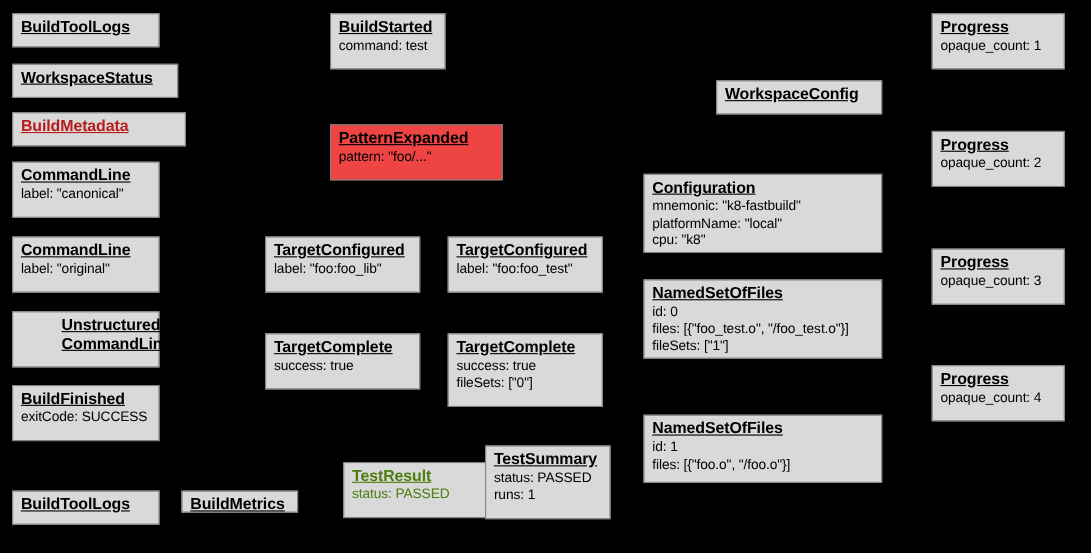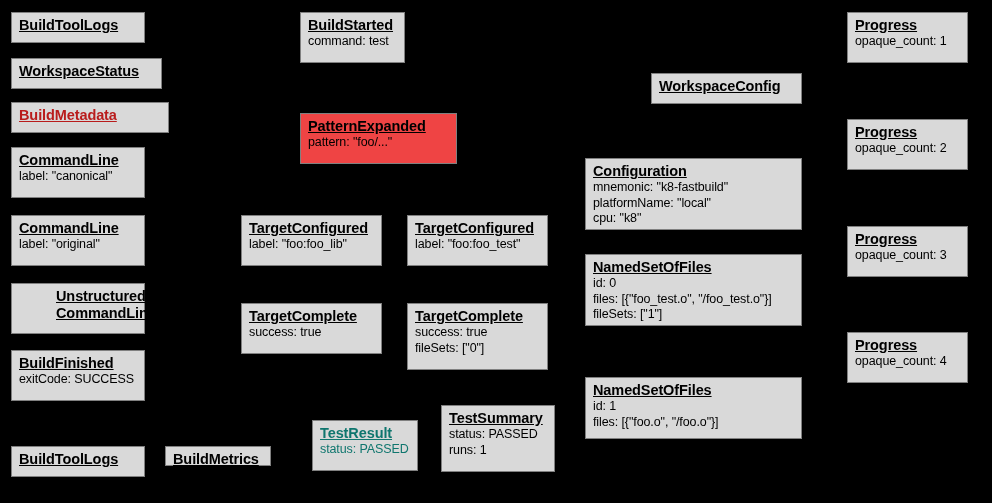--- a/index.html
+++ b/index.html
@@ -99,21 +99,21 @@
     </div>
     <div class="node" style="left: 241px; top: 303px; width: 141px; height: 51px; background: rgb(217, 217, 217); border-color: rgb(128, 128, 128); color: rgb(0, 0, 0);">
       <span class="title">TargetComplete</span>
       <span class="field">success: true</span>
     </div>
     <div class="node" style="left: 407px; top: 303px; width: 141px; height: 67px; background: rgb(217, 217, 217); border-color: rgb(128, 128, 128); color: rgb(0, 0, 0);">
       <span class="title">TargetComplete</span>
       <span class="field">success: true</span>
       <span class="field">fileSets: ["0"]</span>
     </div>
-    <div class="node" style="left: 312px; top: 420px; width: 106px; height: 51px; background: rgb(217, 217, 217); border-color: rgb(128, 128, 128); color: #0f766e;">
+    <div class="node" style="left: 312px; top: 420px; width: 130px; height: 51px; background: rgb(217, 217, 217); border-color: rgb(128, 128, 128); color: #4d7c0f;">
       <span class="title">TestResult</span>
       <span class="field">status: PASSED</span>
     </div>
     <div class="node" style="left: 441px; top: 405px; width: 114px; height: 67px; background: rgb(217, 217, 217); border-color: rgb(128, 128, 128); color: rgb(0, 0, 0);">
       <span class="title">TestSummary</span>
       <span class="field">status: PASSED</span>
       <span class="field">runs: 1</span>
     </div>
     <div class="node" style="left: 651px; top: 73px; width: 151px; height: 31px; background: rgb(217, 217, 217); border-color: rgb(128, 128, 128); color: rgb(0, 0, 0);">
       <span class="title">WorkspaceConfig</span>

